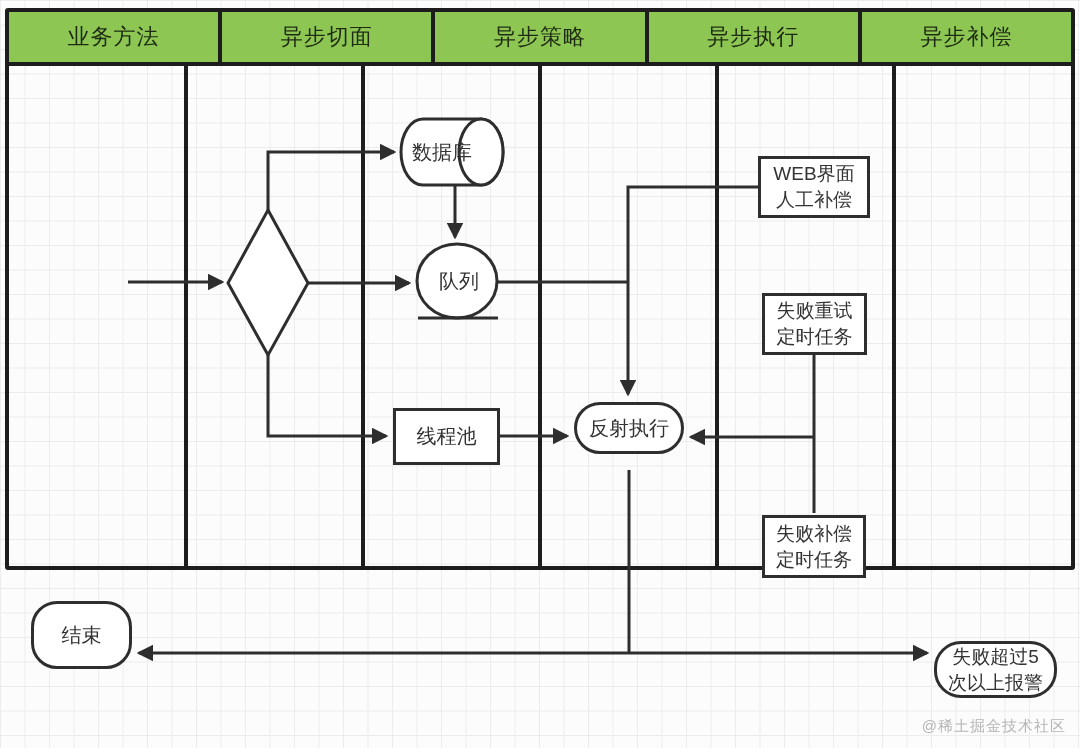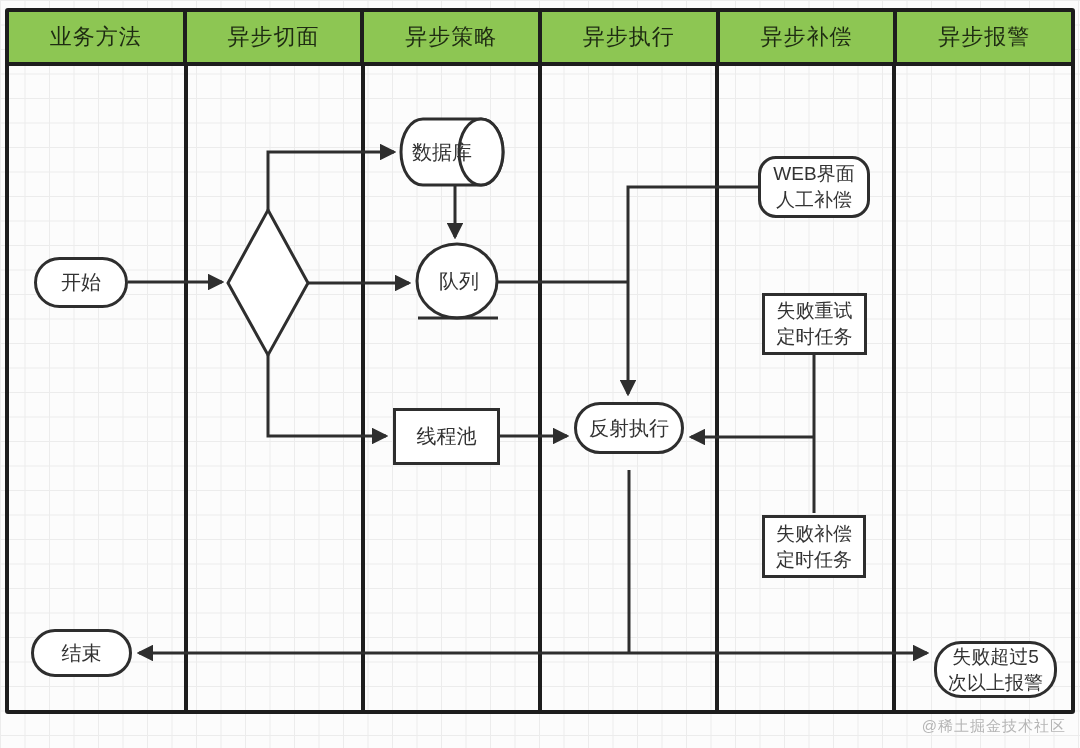--- a/index.html
+++ b/index.html
@@ -7,21 +7,21 @@
     position:relative;width:1080px;height:748px;overflow:hidden;
     font-family:"Liberation Sans","DejaVu Sans",sans-serif;
     background-color:#fcfcfc;
     background-image:
       linear-gradient(to right,#ececec 1px,transparent 1px),
       linear-gradient(to bottom,#ececec 1px,transparent 1px);
     background-size:24.5px 24.5px;
   }
   
   #frame{
-    position:absolute;left:5px;top:8px;width:1070px;height:706px;
+    position:absolute;left:5px;top:8px;width:1070px;height:562px;
     border:4px solid #1d1d1d;border-radius:3px;box-sizing:border-box;
   }
   #header-row{display:flex;height:50px;border-bottom:4px solid #1d1d1d;}
   .lane-header{
     flex:1;display:flex;align-items:center;justify-content:center;
     background:#8dc653;border-right:4px solid #1d1d1d;
     font-size:22px;color:#1e2b12;letter-spacing:1px;box-sizing:border-box;
   }
   .lane-header:last-child{border-right:none;}
   .lane-divider{
@@ -61,21 +61,20 @@
 
 <div id="canvas">
 
   <div id="frame">
     <div id="header-row">
       <div class="lane-header">业务方法</div>
       <div class="lane-header">异步切面</div>
       <div class="lane-header">异步策略</div>
       <div class="lane-header">异步执行</div>
       <div class="lane-header">异步补偿</div>
-      <div class="lane-header">异步报警</div>
     </div>
     <div class="lane-divider" style="left:175px;"></div>
     <div class="lane-divider" style="left:352px;"></div>
     <div class="lane-divider" style="left:529px;"></div>
     <div class="lane-divider" style="left:706px;"></div>
     <div class="lane-divider" style="left:883px;"></div>
   </div>
 
   <svg id="wires" width="1080" height="748" viewBox="0 0 1080 748">
     <defs>
@@ -100,57 +99,54 @@
 
     <polygon points="268,210 308,283 268,355 228,283" fill="#ffffff" stroke="#2e2e2e" stroke-width="3"></polygon>
 
     <path d="M423,119 L481,119 A22,33 0 0 1 481,185 L423,185 A22,33 0 0 1 423,119 Z" fill="#ffffff" stroke="#2e2e2e" stroke-width="3"></path>
     <ellipse cx="481" cy="152" rx="22" ry="33" fill="#ffffff" stroke="#2e2e2e" stroke-width="3"></ellipse>
 
     <ellipse cx="457" cy="281" rx="40" ry="37" fill="#ffffff" stroke="#2e2e2e" stroke-width="3"></ellipse>
     <path d="M418,318 L498,318" stroke="#2e2e2e" stroke-width="3" fill="none"></path>
   </svg>
 
-  <div class="node pill" style="left:34px;top:257px;width:94px;height:51px;">
-    <span>开始</span>
-  </div>
 
 
   <div class="ghost-label" style="left:403px;top:138px;width:78px;height:28px;justify-content:center;">
     <span>数据库</span>
   </div>
 
   <div class="ghost-label" style="left:417px;top:267px;width:84px;height:28px;">
     <span>队列</span>
   </div>
 
   <div class="node" style="left:393px;top:408px;width:107px;height:57px;">
     <span>线程池</span>
   </div>
 
   <div class="node" style="left:574px;top:402px;width:110px;height:52px;border-radius:32px;">
     <span>反射执行</span>
   </div>
 
-  <div class="node small" style="left:758px;top:156px;width:112px;height:62px;border-radius:18px;">
+  <div class="node small" style="left:758px;top:156px;width:112px;height:62px;">
     <span>WEB界面</span>
     <span>人工补偿</span>
   </div>
 
   <div class="node small" style="left:762px;top:293px;width:105px;height:62px;">
     <span>失败重试</span>
     <span>定时任务</span>
   </div>
 
   <div class="node small" style="left:762px;top:515px;width:104px;height:63px;">
     <span>失败补偿</span>
     <span>定时任务</span>
   </div>
 
-  <div class="node pill" style="left:31px;top:629px;width:101px;height:48px;">
+  <div class="node pill" style="left:31px;top:601px;width:101px;height:68px;">
     <span>结束</span>
   </div>
 
   <div class="node rounded small" style="left:934px;top:625px;width:123px;height:57px;margin-top:16px;">
     <span>失败超过5</span>
     <span>次以上报警</span>
   </div>
 
   <div id="wm-right">
     <span>@稀土掘金技术社区</span>

